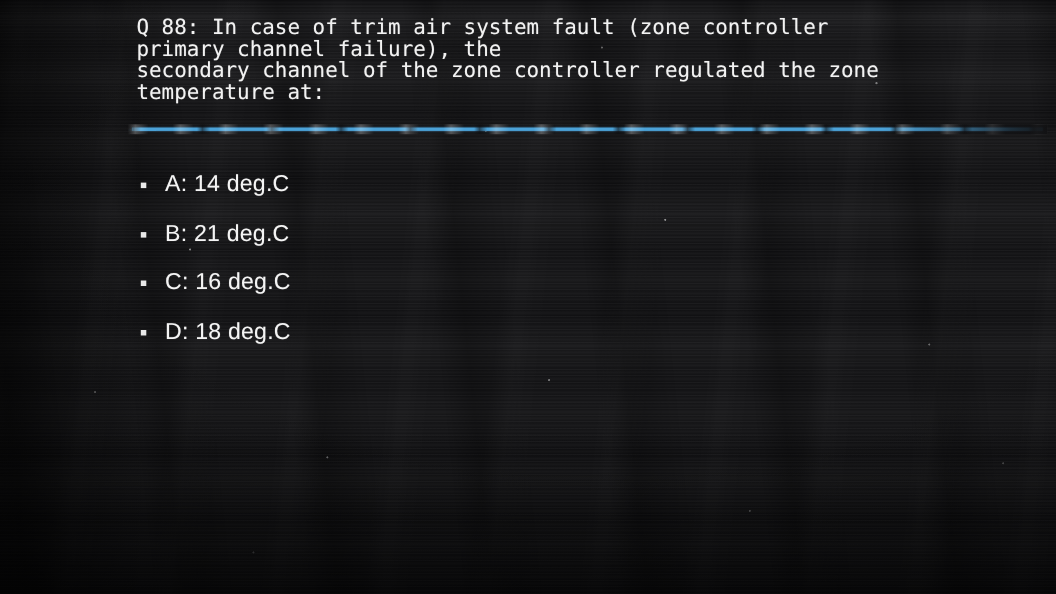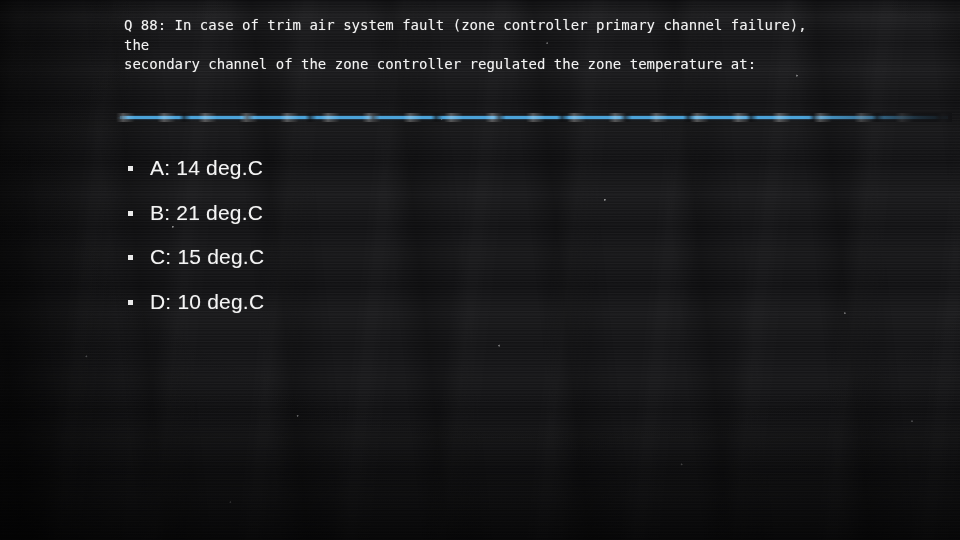--- a/index.html
+++ b/index.html
@@ -127,21 +127,21 @@
     inset: 0;
   }
 
   #title-block {
     position: absolute;
     left: 124px;
     top: 16px;
     width: 716px;
     color: #f2f2f2;
     font-family: "DejaVu Sans Mono", "Liberation Mono", monospace;
-    font-size: 14px;
+    font-size: 19px;
     line-height: 19.6px;
     letter-spacing: 0px;
     white-space: pre-wrap;
     text-shadow: 0 0 1px rgba(255,255,255,.35);
   }
 
   #divider-wrap {
     position: absolute;
     left: 116px;
     top: 113px;
@@ -263,23 +263,23 @@
         <span class="bullet-text">A: 14 deg.C</span>
       </div>
 
       <div class="bullet-row">
         <span class="bullet-mark"></span>
         <span class="bullet-text">B: 21 deg.C</span>
       </div>
 
       <div class="bullet-row">
         <span class="bullet-mark"></span>
-        <span class="bullet-text">C: 15 deg.C</span>
-      </div>
-
-      <div class="bullet-row">
-        <span class="bullet-mark"></span>
-        <span class="bullet-text">D: 10 deg.C</span>
+        <span class="bullet-text">C: 16 deg.C</span>
+      </div>
+
+      <div class="bullet-row">
+        <span class="bullet-mark"></span>
+        <span class="bullet-text">D: 18 deg.C</span>
       </div>
 
     </div>
   </div>
 </div>
 
 </body></html>

